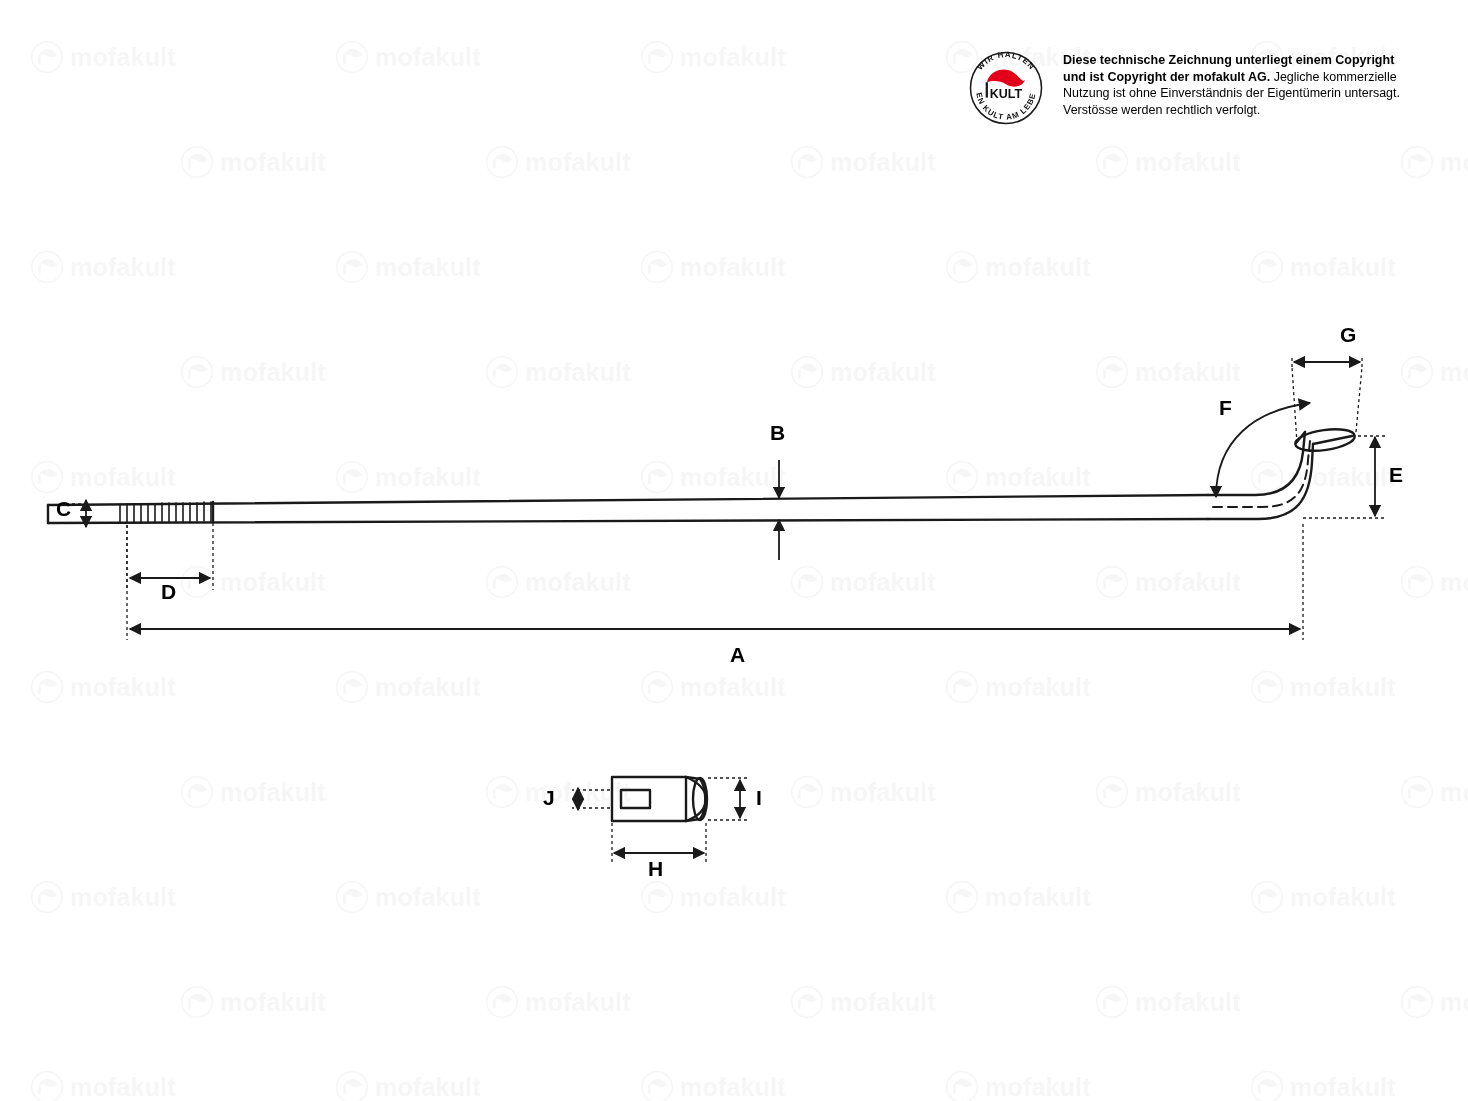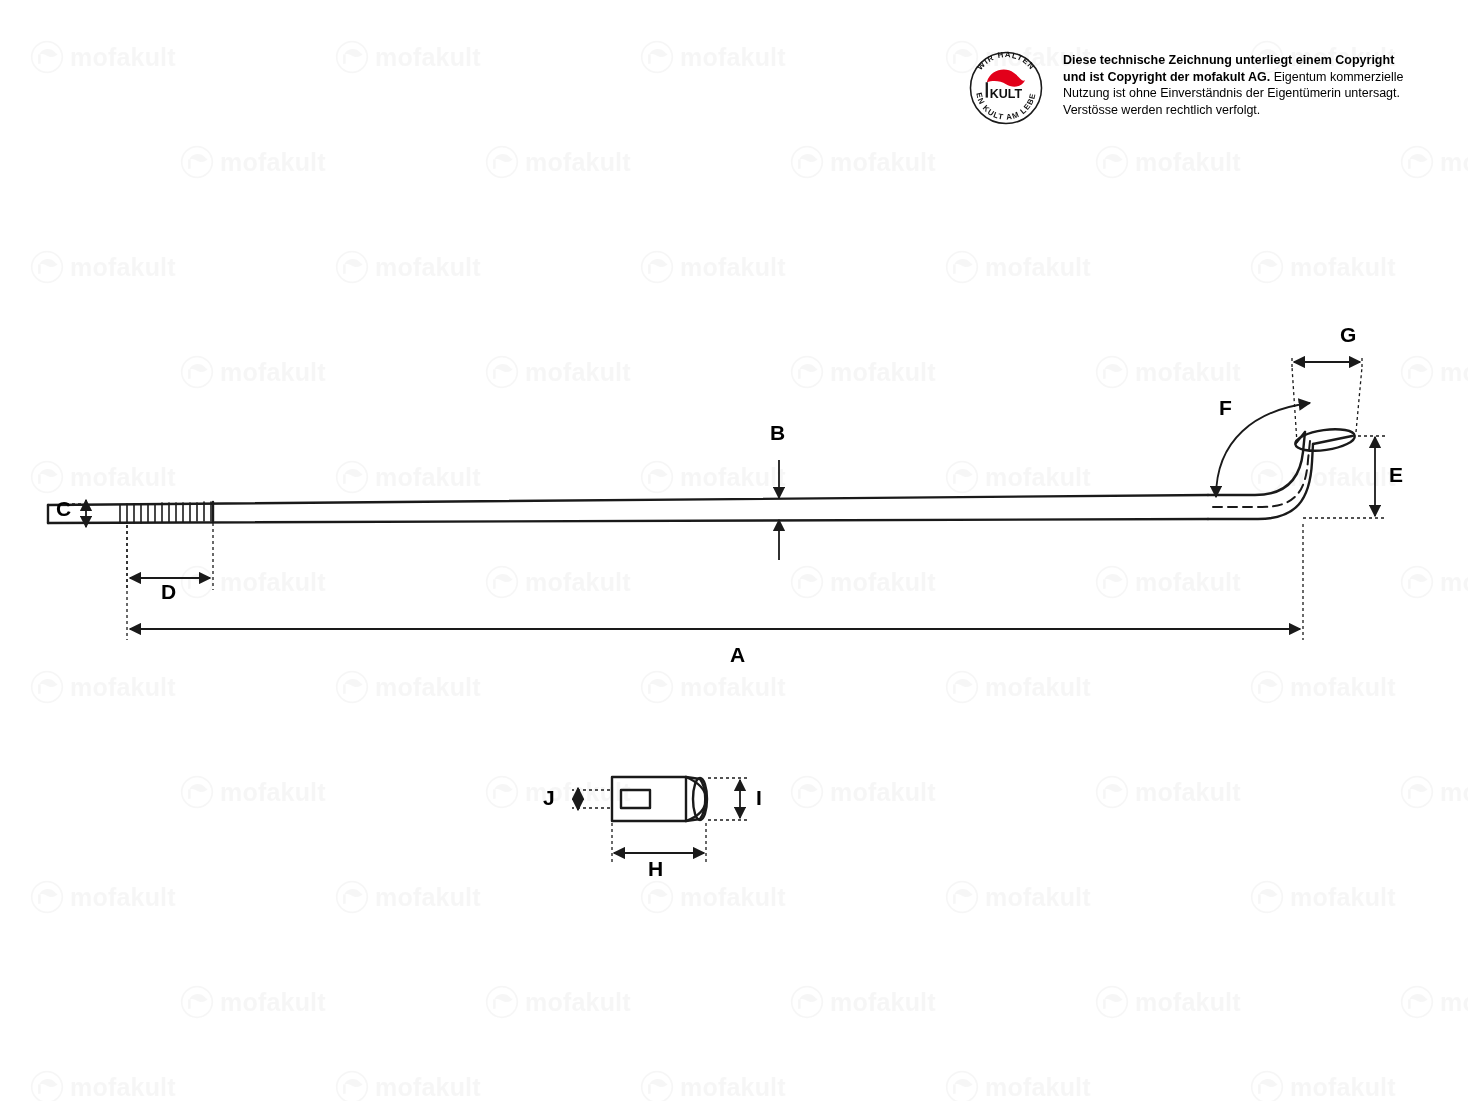--- a/index.html
+++ b/index.html
@@ -555,21 +555,21 @@
     <text font-family="Liberation Sans, sans-serif" font-size="8.2" font-weight="700" fill="#111" letter-spacing="1.1">
       <textPath href="#arcTop" startOffset="50%" text-anchor="middle">WIR HALTEN</textPath>
     </text>
     <text font-family="Liberation Sans, sans-serif" font-size="8.2" font-weight="700" fill="#111" letter-spacing="1.1">
       <textPath href="#arcBot" startOffset="50%" text-anchor="middle">DEN KULT AM LEBEN</textPath>
     </text>
   </svg>
 
   <div id="copyright-block">
     <span class="strong">Diese technische Zeichnung unterliegt einem Copyright</span><br>
-    <span class="strong">und ist Copyright der mofakult AG.</span><span> Eigentum kommerzielle</span><br>
+    <span class="strong">und ist Copyright der mofakult AG.</span><span> Jegliche kommerzielle</span><br>
     <span>Nutzung ist ohne Einverständnis der Eigentümerin untersagt.</span><br>
     <span>Verstösse werden rechtlich verfolgt.</span>
   </div>
 
   <svg id="drawing" viewBox="0 0 1468 1101" width="1468" height="1101">
     <defs>
       <marker id="arrowEnd" viewBox="0 0 10 10" refX="9" refY="5" markerWidth="7" markerHeight="7" orient="auto-start-reverse">
         <path d="M 0 0 L 10 5 L 0 10 z" fill="#1a1a1a"></path>
       </marker>
       <marker id="arrowStart" viewBox="0 0 10 10" refX="9" refY="5" markerWidth="7" markerHeight="7" orient="auto-start-reverse">

